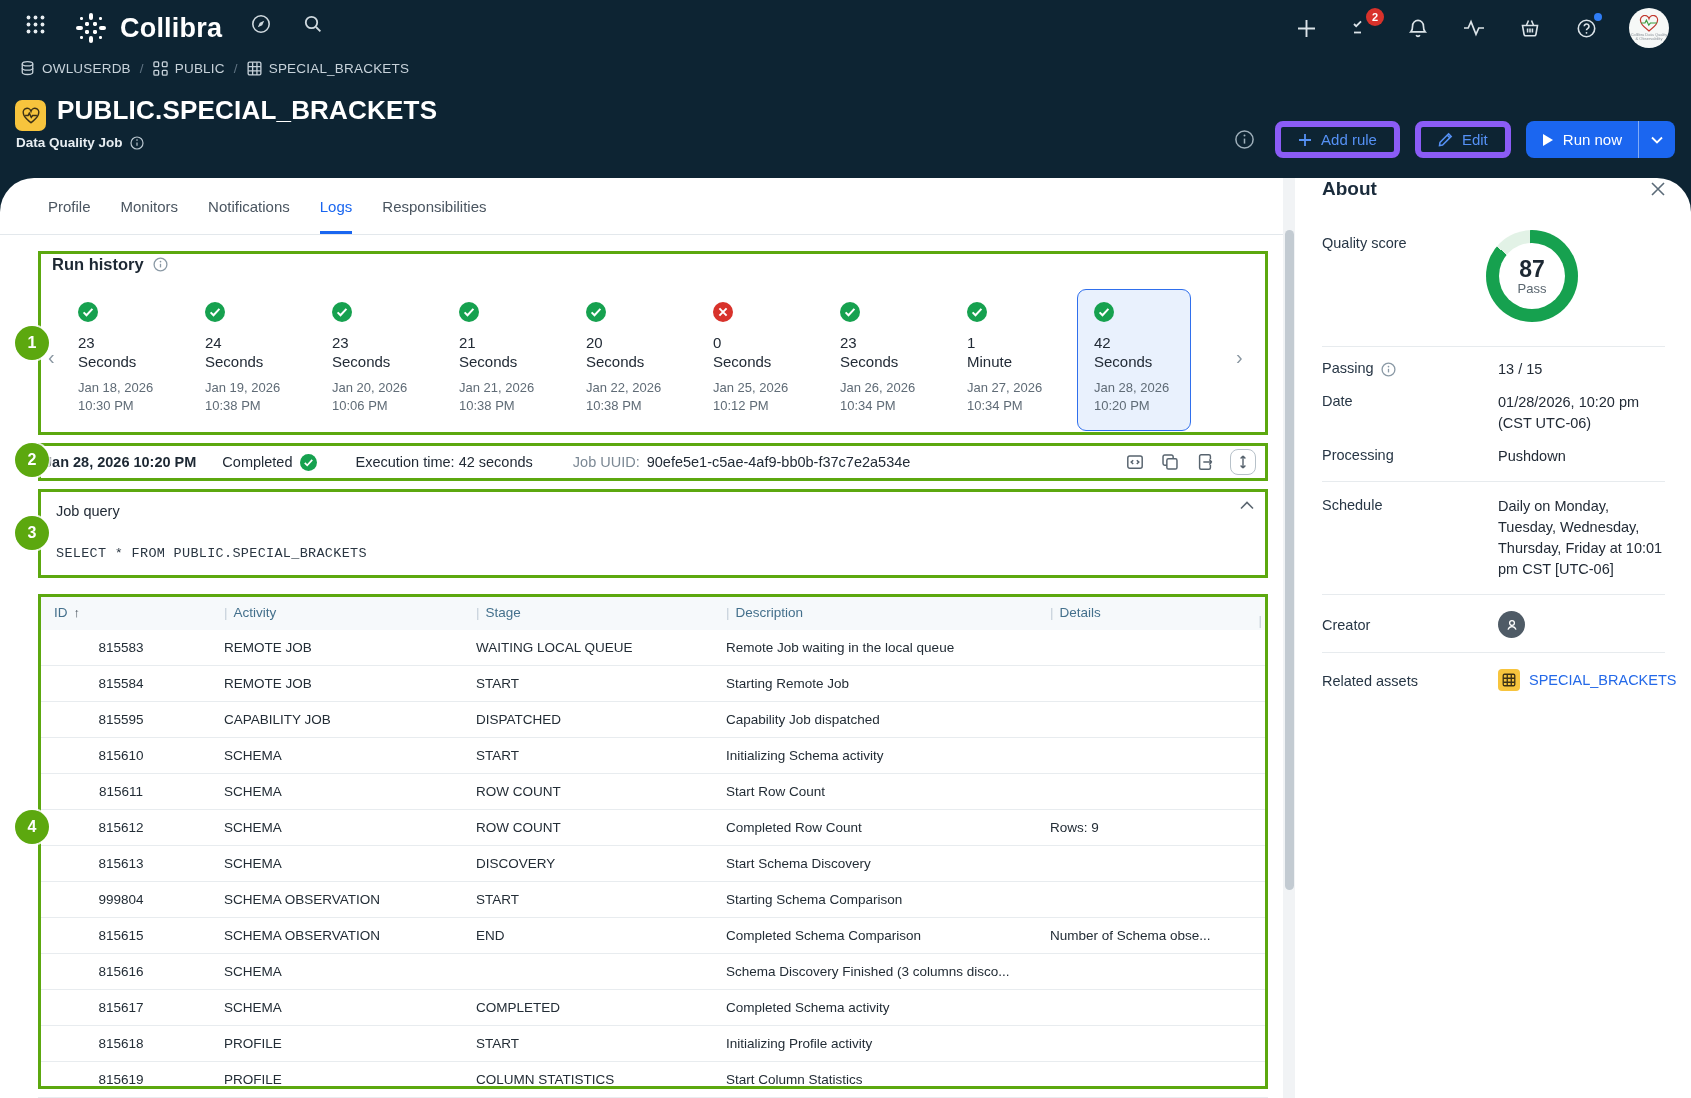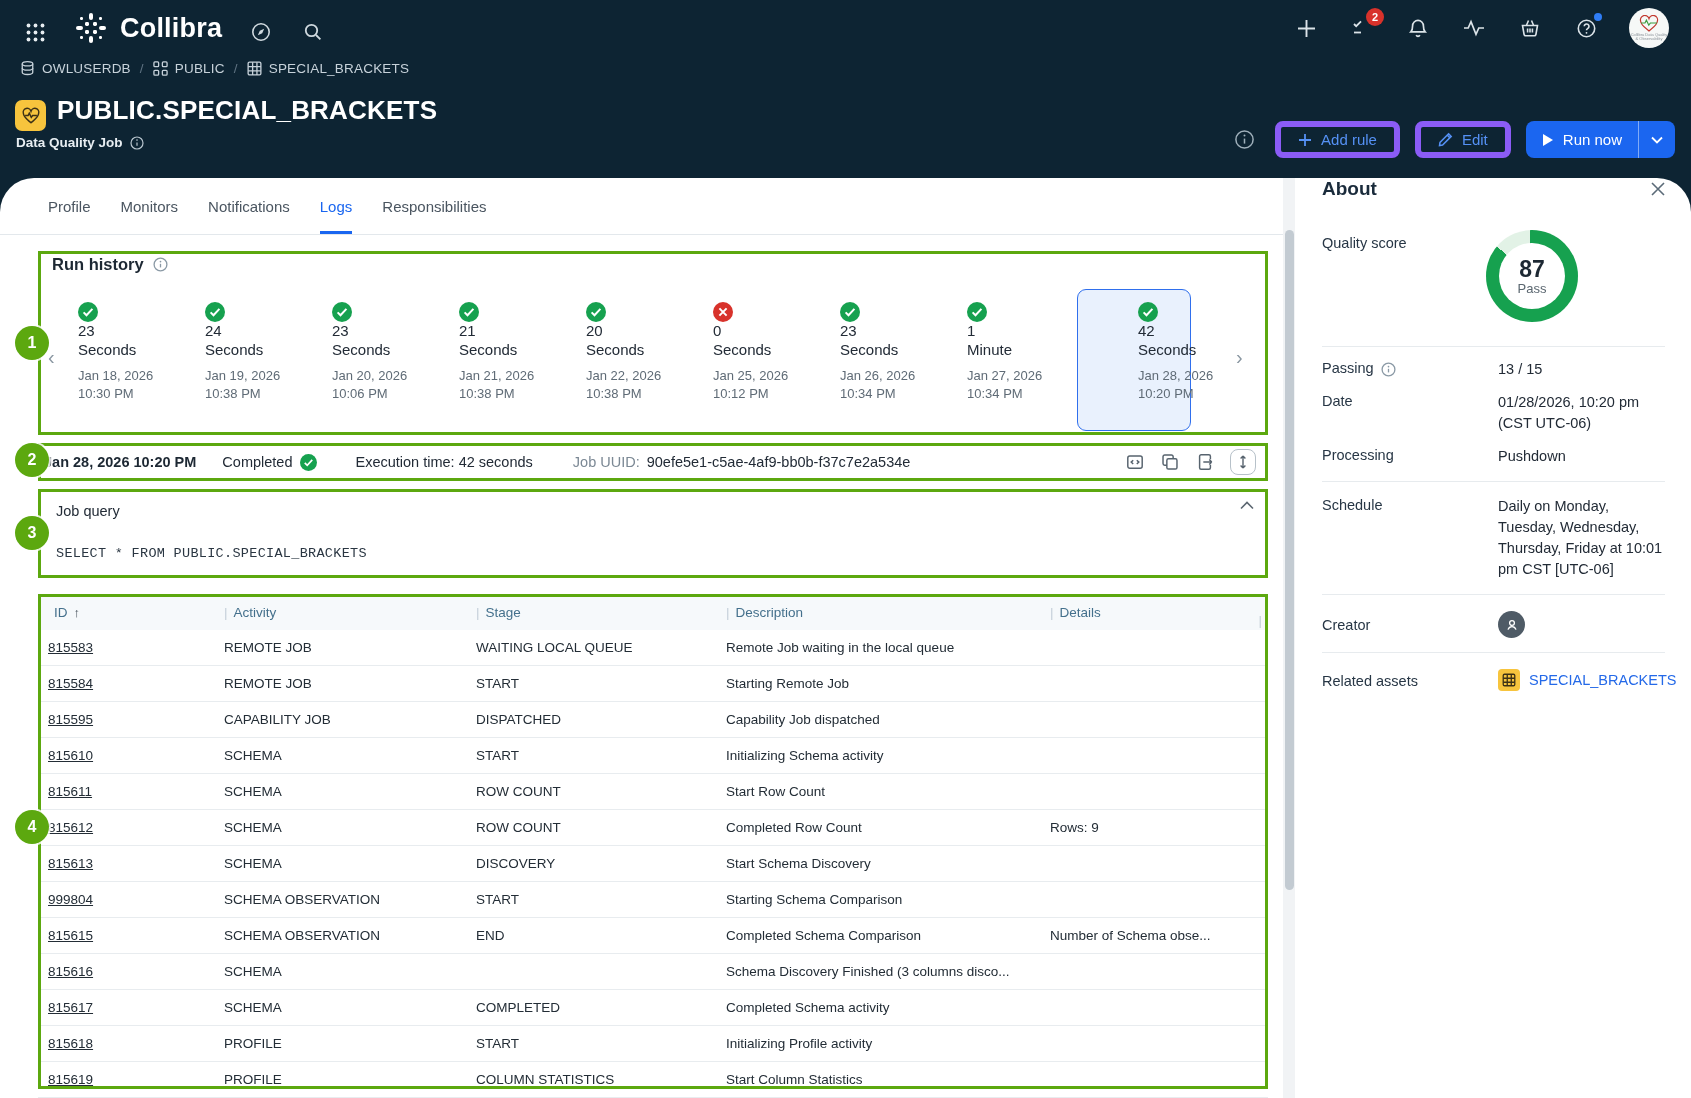--- a/index.html
+++ b/index.html
@@ -8,21 +8,21 @@
     position: relative; width: 1691px; height: 1098px; overflow: hidden;
     background: #0d2433;
     font-family: "Liberation Sans", sans-serif;
     color: #222b36;
   }
   svg { display:block; }
 
   
   .topbar { position:absolute; left:0; top:0; width:100%; height:56px;
     display:flex; align-items:center; padding:0 22px; }
-  .tb-left { display:flex; align-items:flex-end; gap:26px; }
+  .tb-left { display:flex; align-items:flex-start; gap:26px; }
   .tb-right { margin-left:auto; display:flex; align-items:center; gap:30px; }
   .tb-icon { position:relative; display:flex; align-items:center; justify-content:center;
     width:26px; height:26px; cursor:pointer; }
   .brand { display:flex; align-items:center; gap:12px; }
   .brand-word { color:#fff; font-size:27px; font-weight:700; letter-spacing:.2px; }
   .badge { position:absolute; top:-7px; right:-9px; min-width:18px; height:18px; border-radius:9px;
     background:#d8322b; color:#fff; font-size:11px; font-weight:700;
     display:flex; align-items:center; justify-content:center; padding:0 4px; }
   .bluedot { position:absolute; top:-2px; right:-3px; width:8px; height:8px; border-radius:50%; background:#2f7df6; }
   .avatar { width:40px; height:40px; border-radius:50%; background:#f6f8f7;
@@ -67,21 +67,21 @@
   
   .rh-title { position:absolute; left:52px; top:77px; display:flex; align-items:center; gap:9px;
     font-size:16.5px; font-weight:700; color:#1d2833; }
   .rh-arrow { position:absolute; top:168px; font-size:20px; color:#8a97a2; cursor:pointer; user-select:none; }
   .rh-arrow.left { left:48px; } .rh-arrow.right { left:1236px; }
   .run-items { position:absolute; left:0; top:0; width:100%; height:100%; }
   .run-sel-box { position:absolute; top:111px; width:114px; height:142px; background:#e9f1fd;
     border:1.5px solid #2f6fed; border-radius:9px; }
   .run-item { position:absolute; top:124px; width:118px; cursor:pointer; }
   .ri-icon { display:block; width:20px; height:20px; }
-  .ri-dur { font-size:15px; color:#222b36; }
+  .ri-dur { margin-top:12px; font-size:15px; color:#222b36; }
   .ri-unit { margin-top:2px; font-size:15px; color:#222b36; }
   .ri-date { margin-top:10px; font-size:13px; color:#5f6b76; }
   .ri-time { margin-top:3px; font-size:13px; color:#5f6b76; }
 
   
   .status-row { position:absolute; left:38px; top:265px; width:1230px; height:38px;
     display:flex; align-items:center; padding:0 12px 0 6px; font-size:14.5px; }
   .sr-date { font-weight:700; color:#1d2833; }
   .sr-status { margin-left:26px; color:#222b36; }
   .sr-check { margin-left:8px; width:17px; height:17px; }
@@ -103,21 +103,21 @@
   .thead { display:grid; grid-template-columns:170px 252px 250px 324px 234px; height:36px;
     background:#f6f9fb; align-items:center; font-size:13.5px; color:#44708c; }
   .th { display:flex; align-items:center; gap:6px; padding-left:16px; position:relative; cursor:pointer; }
   .th .pipe, .pipe-end { color:#c4cfd8; font-weight:400; }
   .th-id { padding-left:16px; }
   .sort-arrow { color:#3f4a54; font-size:13px; }
   .pipe-end { position:absolute; right:6px; top:8px; }
   .tr { display:grid; grid-template-columns:170px 252px 250px 324px 234px; height:36px;
     align-items:center; border-bottom:1px solid #e8ecef; font-size:13.5px; color:#232d36; cursor:pointer; }
   .td { padding-left:16px; white-space:nowrap; overflow:hidden; text-overflow:ellipsis; }
-  .td-id { text-align:left; padding-right:14px; padding-left:10px;text-decoration:underline; }
+  .td-id { text-align:center; padding-right:14px; padding-left:10px; }
 
   
   .vscroll { position:absolute; left:1283px; top:0; width:12px; height:100%; background:#f1f3f5; }
   .vthumb { position:absolute; left:1.5px; top:52px; width:9px; height:660px; background:#c3cbd2; border-radius:5px; cursor:pointer; }
 
   
   .about { position:absolute; left:1296px; top:0; width:395px; height:100%; padding:0 26px; }
   .about-head { display:flex; align-items:center; justify-content:space-between; }
   .about-title { font-size:19px; font-weight:700; color:#1a2b3b; }
   .about-close { cursor:pointer; }
@@ -436,21 +436,21 @@
               <circle cx="10" cy="10" r="10" fill="#16a14f"></circle>
               <path d="M5.6 10.4l2.9 2.9 5.9-6.4" stroke="#fff" stroke-width="2" fill="none"></path>
             </svg>
           </span>
           <div class="ri-dur">1</div>
           <div class="ri-unit">Minute</div>
           <div class="ri-date">Jan 27, 2026</div>
           <div class="ri-time">10:34 PM</div>
         </div>
         <div class="run-sel-box" style="left: 1077px;"></div>
-        <div class="run-item" style="left: 1138px;">
+        <div class="run-item" style="left: 1094px;">
           <span class="ri-icon">
             <svg viewBox="0 0 20 20" width="20" height="20">
               <circle cx="10" cy="10" r="10" fill="#16a14f"></circle>
               <path d="M5.6 10.4l2.9 2.9 5.9-6.4" stroke="#fff" stroke-width="2" fill="none"></path>
             </svg>
           </span>
           <div class="ri-dur">42</div>
           <div class="ri-unit">Seconds</div>
           <div class="ri-date">Jan 28, 2026</div>
           <div class="ri-time">10:20 PM</div>

